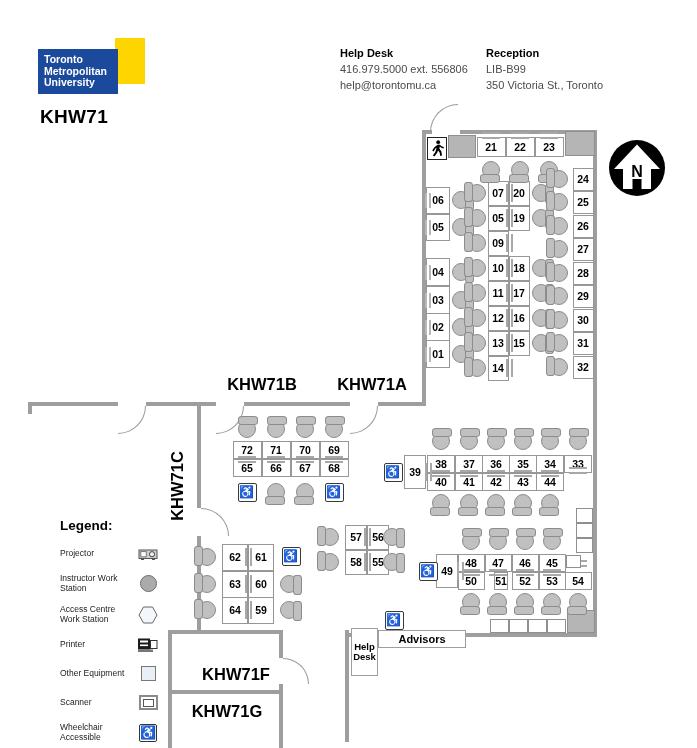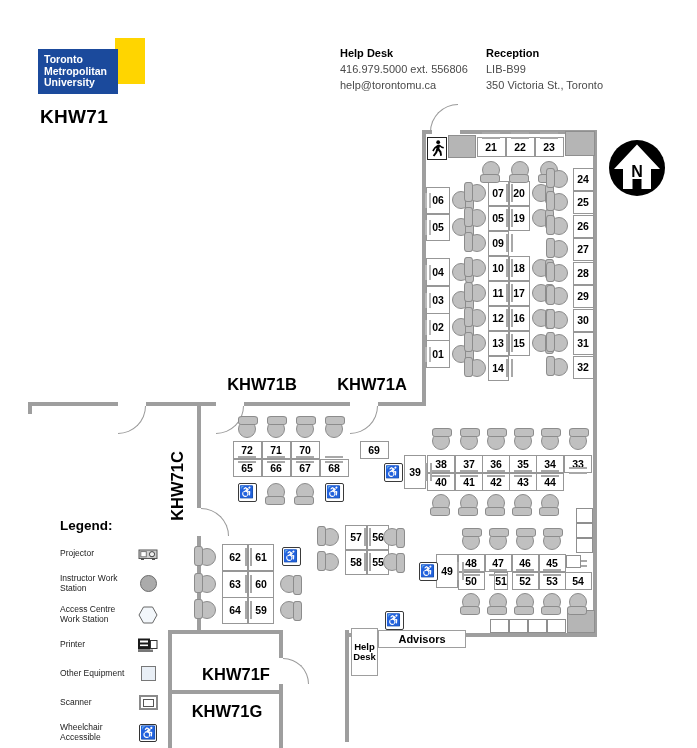--- a/index.html
+++ b/index.html
@@ -159,21 +159,21 @@
       <div class="desk" style="left: 572.5px; top: 214.5px; width: 21px; height: 23px;">26</div>
       <div class="desk" style="left: 572.5px; top: 237.5px; width: 21px; height: 23px;">27</div>
       <div class="desk" style="left: 572.5px; top: 261.5px; width: 21px; height: 23px;">28</div>
       <div class="desk" style="left: 572.5px; top: 284.5px; width: 21px; height: 23px;">29</div>
       <div class="desk" style="left: 572.5px; top: 308.5px; width: 21px; height: 23px;">30</div>
       <div class="desk" style="left: 572.5px; top: 331.5px; width: 21px; height: 23px;">31</div>
       <div class="desk" style="left: 572.5px; top: 355.5px; width: 21px; height: 23px;">32</div>
       <div class="desk" style="left: 232.5px; top: 441px; width: 29px; height: 18px;">72</div>
       <div class="desk" style="left: 261.5px; top: 441px; width: 29px; height: 18px;">71</div>
       <div class="desk" style="left: 290.5px; top: 441px; width: 29px; height: 18px;">70</div>
-      <div class="desk" style="left: 319.5px; top: 441px; width: 29px; height: 18px; margin-left: 40px;">69</div>
+      <div class="desk" style="left: 319.5px; top: 441px; width: 29px; height: 18px;">69</div>
       <div class="desk" style="left: 232.5px; top: 459px; width: 29px; height: 18px;">65</div>
       <div class="desk" style="left: 261.5px; top: 459px; width: 29px; height: 18px;">66</div>
       <div class="desk" style="left: 290.5px; top: 459px; width: 29px; height: 18px;">67</div>
       <div class="desk" style="left: 319.5px; top: 459px; width: 29px; height: 18px;">68</div>
       <div class="desk" style="left: 404px; top: 455px; width: 22px; height: 34px;">39</div>
       <div class="desk" style="left: 427px; top: 455px; width: 28px; height: 18px;">38</div>
       <div class="desk" style="left: 455px; top: 455px; width: 28px; height: 18px;">37</div>
       <div class="desk" style="left: 482px; top: 455px; width: 28px; height: 18px;">36</div>
       <div class="desk" style="left: 509px; top: 455px; width: 28px; height: 18px;">35</div>
       <div class="desk" style="left: 536px; top: 455px; width: 28px; height: 18px;">34</div>

